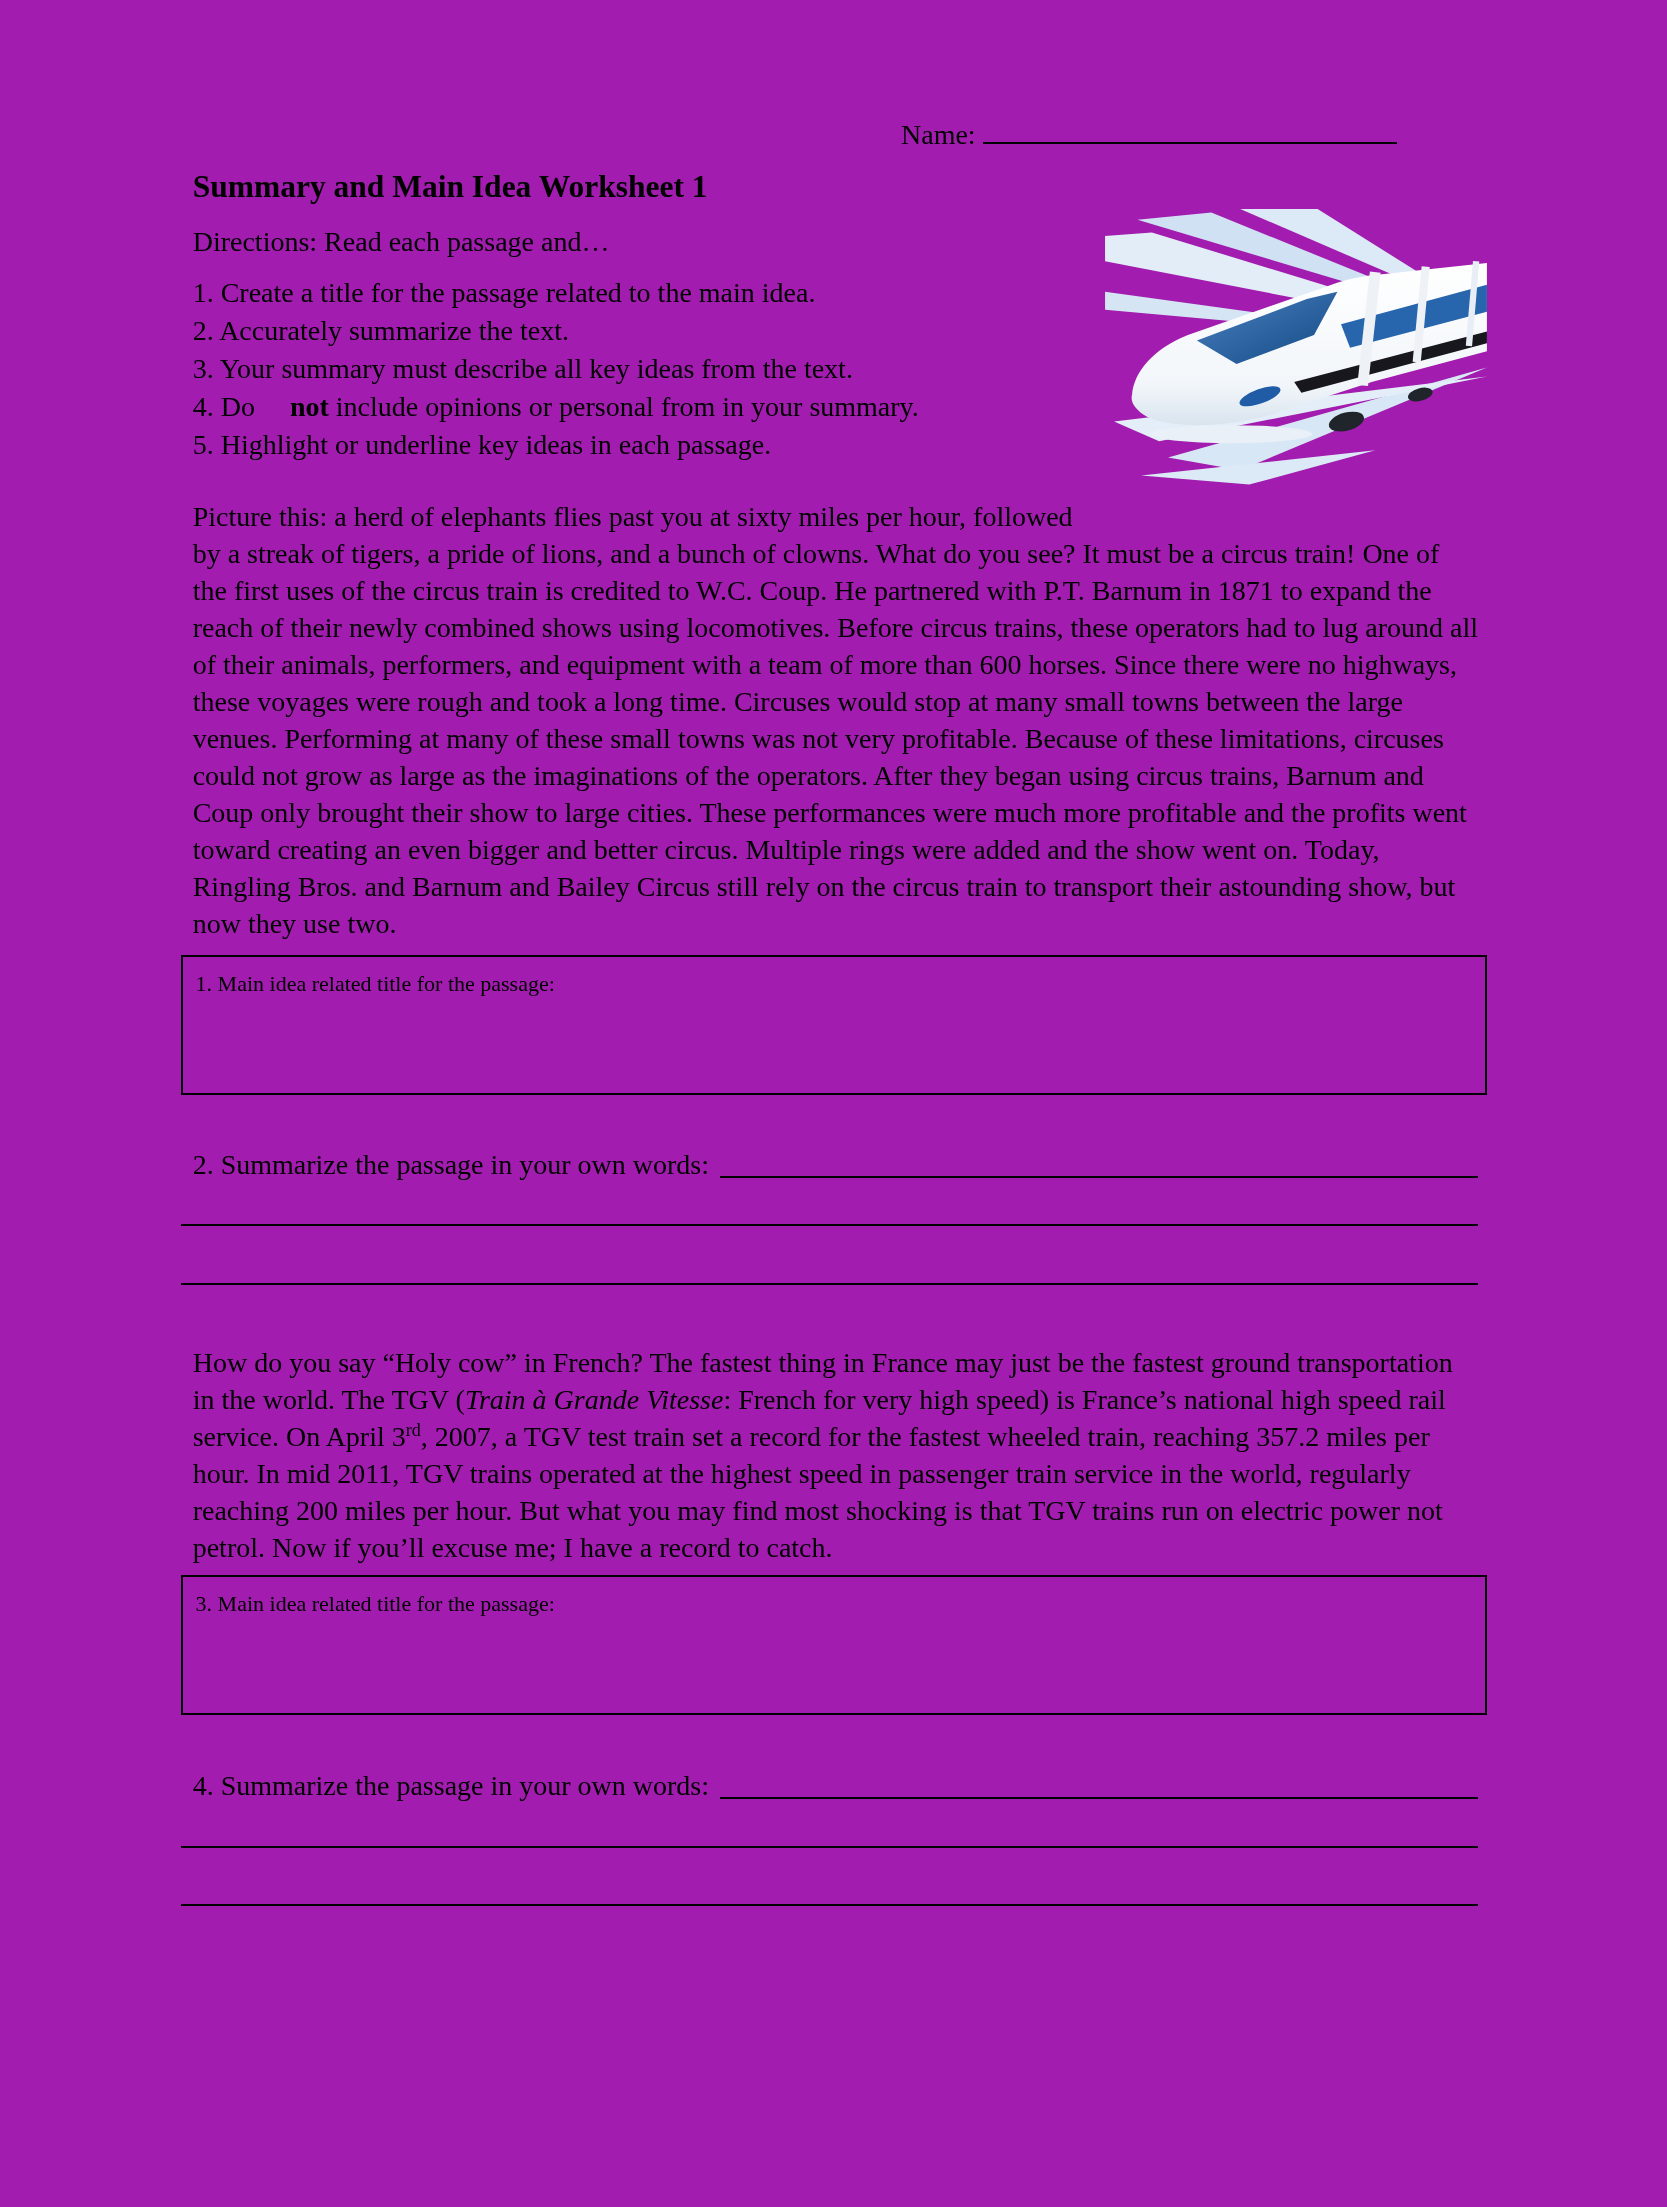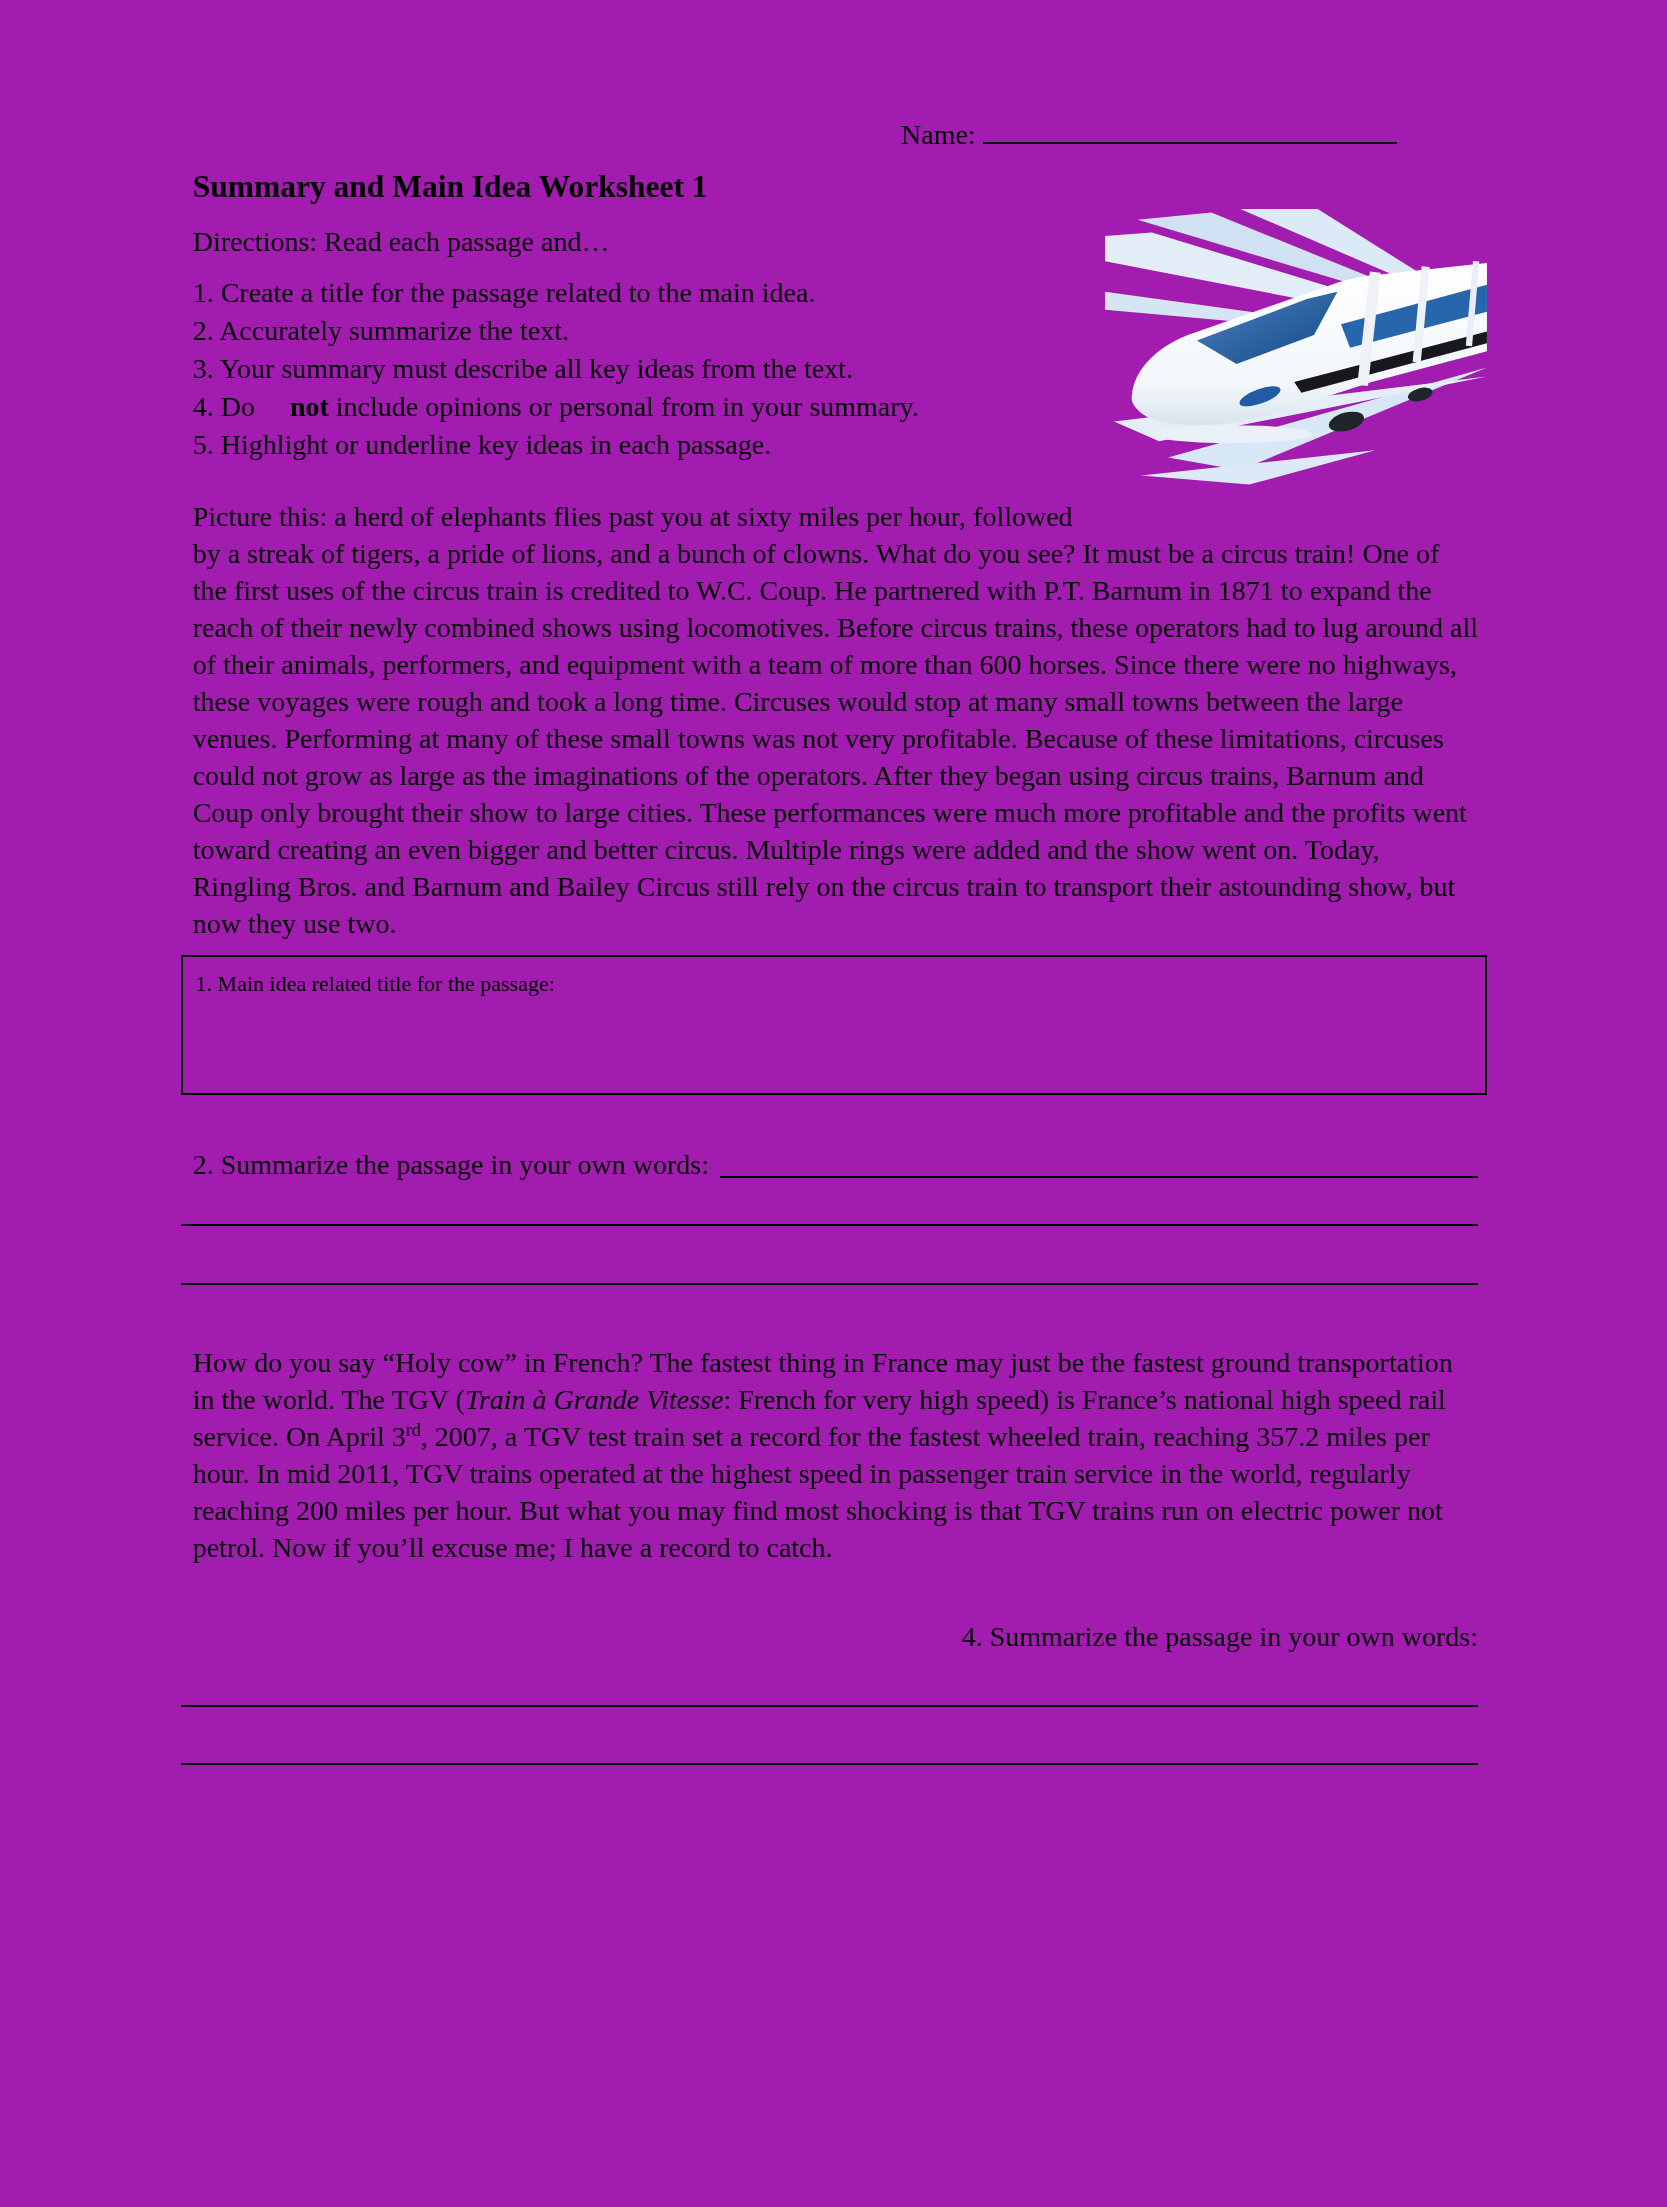--- a/index.html
+++ b/index.html
@@ -28,21 +28,21 @@
   .passage.second { margin-top:59px; }
   .passage i { font-style:italic; }
   .passage sup { font-size:18px; line-height:0; vertical-align:super; }
   .answer-box {
     margin-top:13.5px; width:100%; height:140px;
     border:2.7px solid #000; box-sizing:border-box;
   }
   .answer-box.second { margin-top:9px; }
   .box-label { font-weight:normal; font-size:22px; padding:7.2px 0 0 12.6px; }
   .q-row { display:flex; margin:51px 9px 0 11.7px; align-items:flex-end; }
-  .q-row.q4 { margin-top:52px;flex-direction:column; }
+  .q-row.q4 { margin-top:52px; }
   .q-label { white-space:nowrap; }
   .fill-line { flex:1; border-bottom:2.7px solid #000; margin:0 0 5.4px 10.8px; height:25px; }
   .writing-line { margin:41px 9px 0 0; border-bottom:2.7px solid #000; height:0; }
   .writing-line.l2 { margin-top:57px; }
   .writing-line.l3 { margin-top:42px; }
   .writing-line.l4 { margin-top:56px; }
   .clearfix::after { content:""; display:block; clear:both; }
 </style>
 </head>
 <body>
@@ -121,20 +121,23 @@
 
   <div class="q-row">
     <span class="q-label">2. Summarize the passage in your own words:</span>
     <span class="fill-line"></span>
   </div>
   <div class="writing-line l1"></div>
   <div class="writing-line l2"></div>
 
   <p class="passage second"><span>How do you say “Holy cow” in French? The fastest thing in France may just be the fastest ground transportation in the world. The TGV (</span><i>Train à Grande Vitesse</i><span>: French for very high speed) is France’s national high speed rail service. On April 3</span><sup>rd</sup><span>, 2007, a TGV test train set a record for the fastest wheeled train, reaching 357.2 miles per hour. In mid 2011, TGV trains operated at the highest speed in passenger train service in the world, regularly reaching 200 miles per hour. But what you may find most shocking is that TGV trains run on electric power not petrol. Now if you’ll excuse me; I have a record to catch.</span></p>
 
+  <div class="answer-box second">
+    <div class="box-label">3. Main idea related title for the passage:</div>
+  </div>
 
   <div class="q-row q4">
     <span class="q-label">4. Summarize the passage in your own words:</span>
     <span class="fill-line"></span>
   </div>
   <div class="writing-line l3"></div>
   <div class="writing-line l4"></div>
 
 </div>
 

